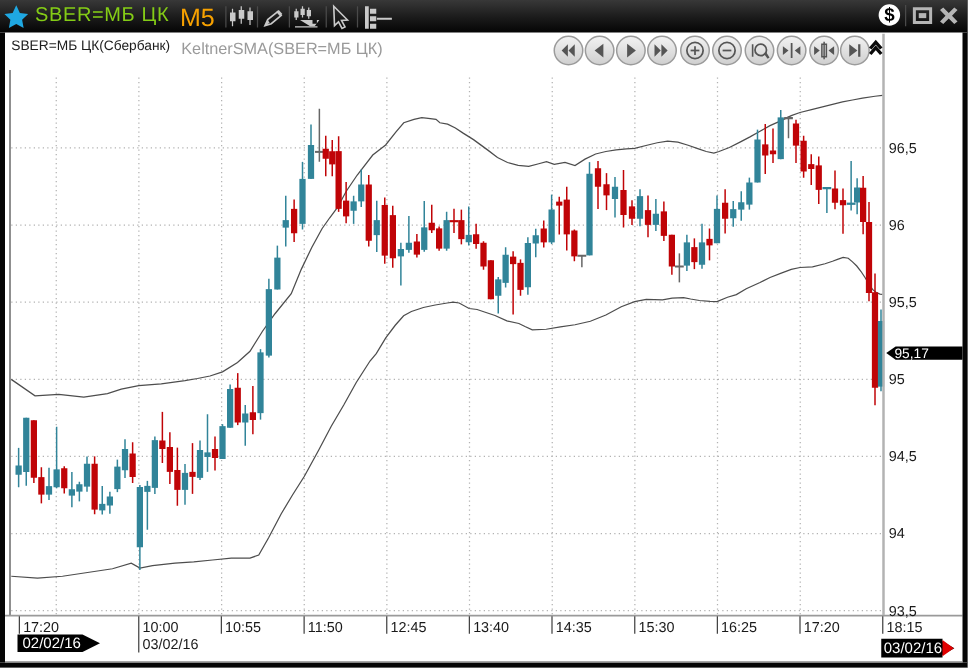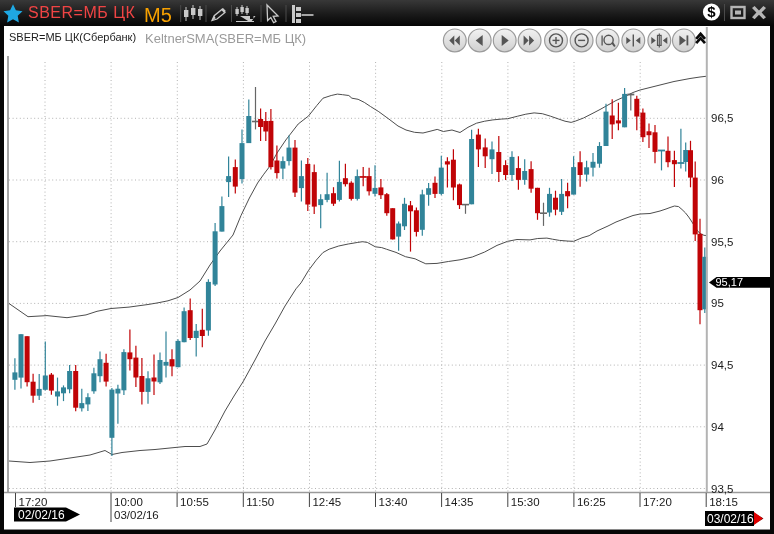--- a/index.html
+++ b/index.html
@@ -1,20 +1,20 @@
 <!DOCTYPE html>
 <html><head><meta charset="utf-8">
 <style>
 * { margin:0; padding:0; box-sizing:border-box; }
 html,body { width:774px; height:534px; overflow:hidden; background:#000; }
 body { font-family:"Liberation Sans", sans-serif; position:relative; }
 #win { position:absolute; left:0; top:0; width:774px; height:534px; background:#fff; }
 #titlebar { position:absolute; left:0; top:0; width:774px; height:26px;
   background:linear-gradient(#383838, #1a1a1a 55%, #050505); }
-#titletext { position:absolute; left:28px; top:3.5px; font-size:16px; color:#ef4444; letter-spacing:0.5px; }
+#titletext { position:absolute; left:28px; top:3.5px; font-size:16px; color:#84cc16; letter-spacing:0.5px; }
 #m5 { position:absolute; left:144px; top:4px; font-size:20px; color:#f7a100; }
 #lbl1 { position:absolute; left:9px; top:30.5px; font-size:11px; color:#1d1d1d; }
 #lbl2 { position:absolute; left:145px; top:30.5px; font-size:13px; color:#9a9a9a; }
 svg { position:absolute; left:0; top:0; }
 .gd { stroke:#b2b2b2; stroke-width:1; stroke-dasharray:1 2.6; }
 .kl { fill:none; stroke:#4d4d4d; stroke-width:1; }
 .ax { font-size:11.5px; fill:#1a1a1a; }
 .tx { font-size:11.5px; fill:#1a1a1a; }
 .pm { font-size:11px; fill:#fff; }
 .dt { font-size:12px; fill:#fff; }

